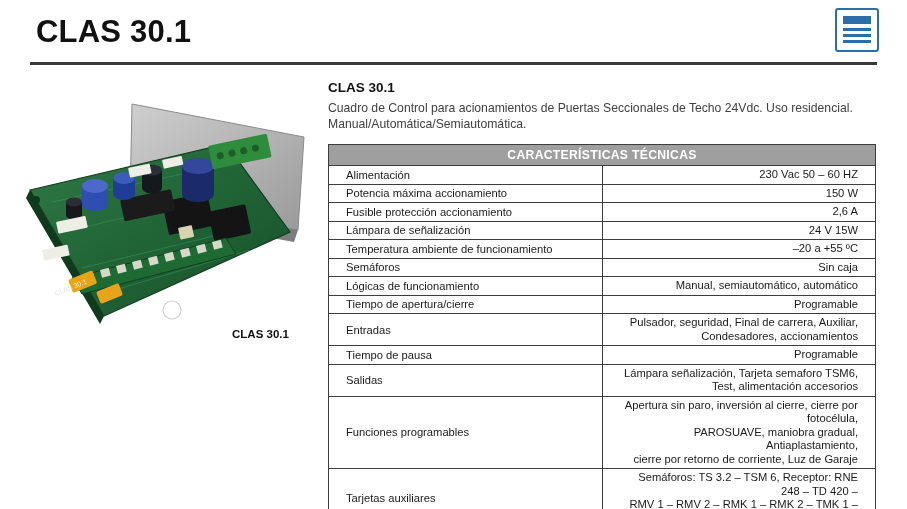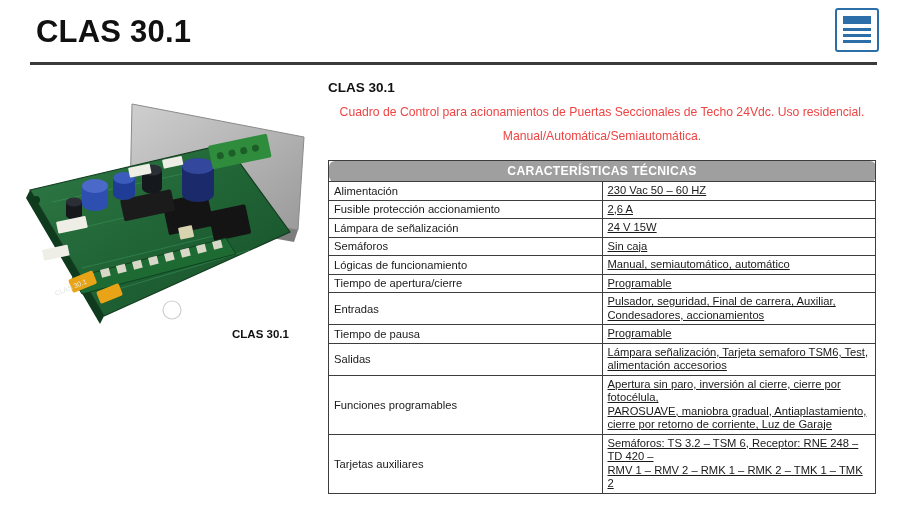--- a/index.html
+++ b/index.html
@@ -97,58 +97,55 @@
     width: 552px;
   }
   .prod-title {
     font-size: 13.5px;
     font-weight: bold;
     color: #111111;
     margin: 0 0 5px 0;
   }
   .prod-desc {
     font-size: 12.2px;
-    line-height: 24px;
-    color: #ef4444;
+    line-height: 16px;
+    color: #404040;
     margin: 0 0 12px 0;
     width: 548px;
-    text-align: center;
   }
 
   
   table.spec {
     border-collapse: collapse;
     width: 548px;
     table-layout: fixed;
     font-size: 11.2px;
   }
   table.spec td, table.spec th {
     border: 1px solid #3d3d3d;
-    padding: 2px 5px;
+    padding: 2px 17px;
     vertical-align: middle;
   }
   table.spec thead th {
     background: #9f9f9f;
     color: #ffffff;
     text-align: center;
     font-size: 12.2px;
     font-weight: bold;
     letter-spacing: 0.3px;
     padding: 3px 4px;
-    border-radius: 6px;
   }
   td.key {
     width: 216px;
     text-align: left;
     font-size: 11.2px;
   }
   td.val {
-    text-align: left;
+    text-align: right;
     font-size: 11.2px;
-    text-decoration: underline;
   }
   td.val .line { display: block; line-height: 13.5px; }
 </style>
 </head>
 <body>
 
 <div class="page">
 
   <div class="header">
     <div class="header-title">CLAS 30.1</div>
@@ -267,29 +264,41 @@
         </tr>
       </thead>
       <tbody>
         <tr>
           <td class="key">Alimentación</td>
           <td class="val">
               <span class="line">230 Vac  50 – 60 HZ</span>
             </td>
         </tr>
         <tr>
+          <td class="key">Potencia máxima accionamiento</td>
+          <td class="val">
+              <span class="line">150 W</span>
+            </td>
+        </tr>
+        <tr>
           <td class="key">Fusible protección accionamiento</td>
           <td class="val">
               <span class="line">2,6 A</span>
             </td>
         </tr>
         <tr>
           <td class="key">Lámpara de señalización</td>
           <td class="val">
               <span class="line">24 V 15W</span>
+            </td>
+        </tr>
+        <tr>
+          <td class="key">Temperatura ambiente de funcionamiento</td>
+          <td class="val">
+              <span class="line">–20 a +55 ºC</span>
             </td>
         </tr>
         <tr>
           <td class="key">Semáforos</td>
           <td class="val">
               <span class="line">Sin caja</span>
             </td>
         </tr>
         <tr>
           <td class="key">Lógicas de funcionamiento</td>

